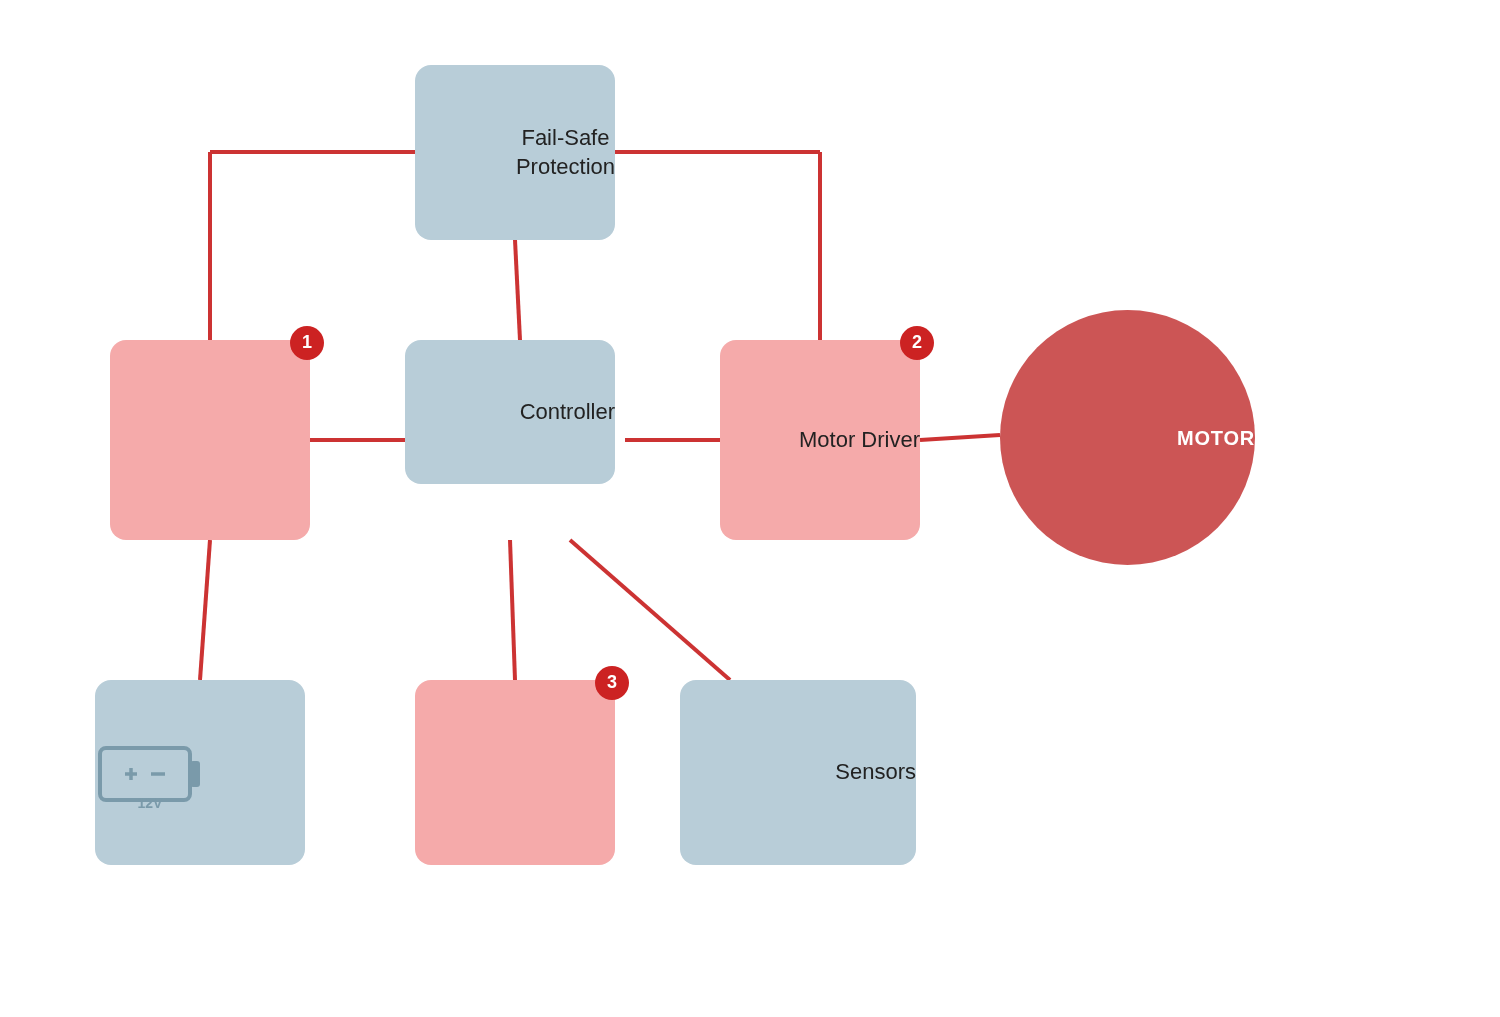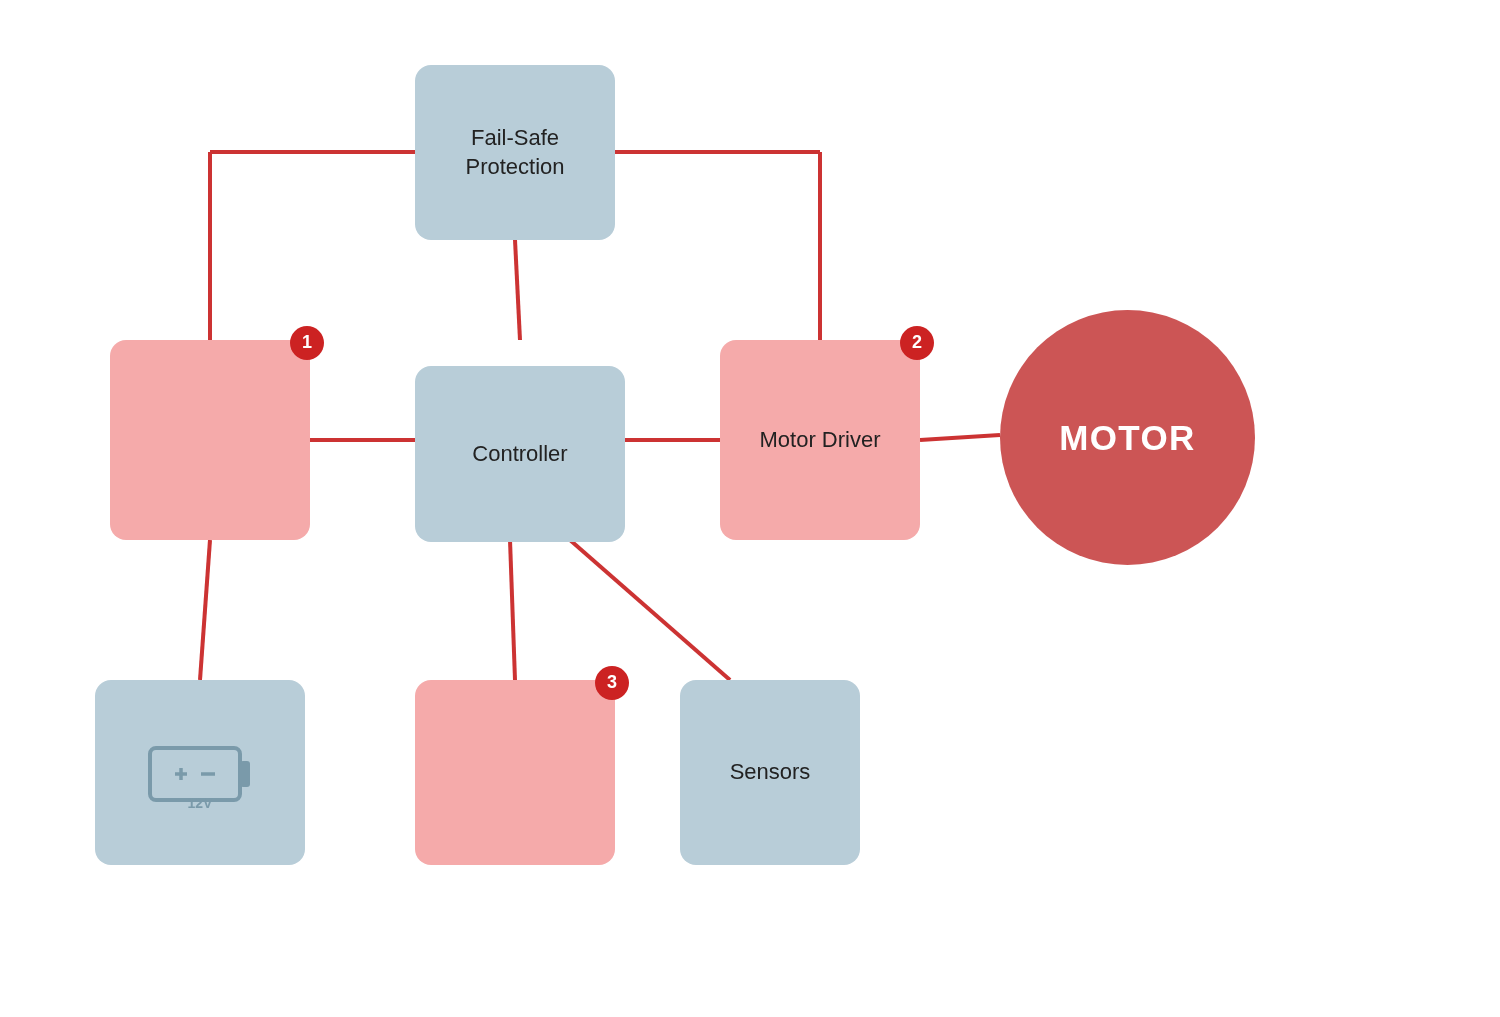--- a/index.html
+++ b/index.html
@@ -21,39 +21,39 @@
       top: 0; left: 0;
       width: 1500px;
       height: 1017px;
       pointer-events: none;
     }
     .node {
       position: absolute;
       border-radius: 16px;
       display: flex;
       align-items: center;
-      justify-content: center;
+      justify-content: flex-end;
       text-align: center;
       font-size: 22px;
       font-weight: 500;
       color: #222;
       line-height: 1.3;
     }
     .node-blue {
       background: #b8cdd8;
     }
     .node-pink {
       background: #f5aaaa;
     }
     .node-circle {
       background: #cc5555;
       border-radius: 50%;
       color: #fff;
       font-weight: 700;
-      font-size: 35px;
+      font-size: 20px;
       letter-spacing: 0.04em;
     }
     .badge {
       position: absolute;
       width: 34px;
       height: 34px;
       background: #cc2222;
       border-radius: 50%;
       color: #fff;
       font-size: 18px;
@@ -64,21 +64,20 @@
       top: -14px;
       right: -14px;
       z-index: 10;
     }
     .battery-box {
       position: absolute;
       border-radius: 16px;
       background: #b8cdd8;
       display: flex;
       align-items: center;
-      justify-content: center;
     }
     .battery-svg {
       width: 110px;
       height: 80px;
     }
   </style>
 </head>
 <body>
 
 <div class="diagram-container">
@@ -103,42 +102,42 @@
 
     <line x1="510" y1="540" x2="515" y2="680" stroke="#cc3333" stroke-width="4"></line>
 
     <line x1="570" y1="540" x2="730" y2="680" stroke="#cc3333" stroke-width="4"></line>
   </svg>
 
   <div class="node node-blue" style="left:415px; top:65px; width:200px; height:175px;">
     <span>Fail-Safe<br>Protection</span>
   </div>
 
-  <div class="node node-blue" style="left:415px; top:340px; width:210px; height:176px;margin-top:26px;">
+  <div class="node node-blue" style="left:405px; top:340px; width:210px; height:144px;">
     <span>Controller</span>
   </div>
 
   <div class="node node-pink" style="left:110px; top:340px; width:200px; height:200px; position:absolute;">
     <div class="badge">1</div>
   </div>
 
   <div class="node node-pink" style="left:720px; top:340px; width:200px; height:200px; position:absolute;">
     <div class="badge">2</div>
     <span>Motor Driver</span>
   </div>
 
   <div class="node node-circle" style="left:1000px; top:310px; width:255px; height:255px;">
     <span>MOTOR</span>
   </div>
 
   <div class="node node-pink" style="left:415px; top:680px; width:200px; height:185px; position:absolute;">
     <div class="badge">3</div>
   </div>
 
-  <div class="node node-blue" style="left:680px; top:680px; width:180px; height:185px;">
+  <div class="node node-blue" style="left:680px; top:680px; width:236px; height:185px;">
     <span>Sensors</span>
   </div>
 
   <div class="battery-box" style="left:95px; top:680px; width:210px; height:185px;">
     <svg class="battery-svg" viewBox="0 0 110 80">
 
       <rect x="5" y="15" width="90" height="52" rx="6" ry="6" fill="none" stroke="#7a9aaa" stroke-width="4"></rect>
 
       <rect x="95" y="28" width="10" height="26" rx="3" ry="3" fill="#7a9aaa"></rect>
 

